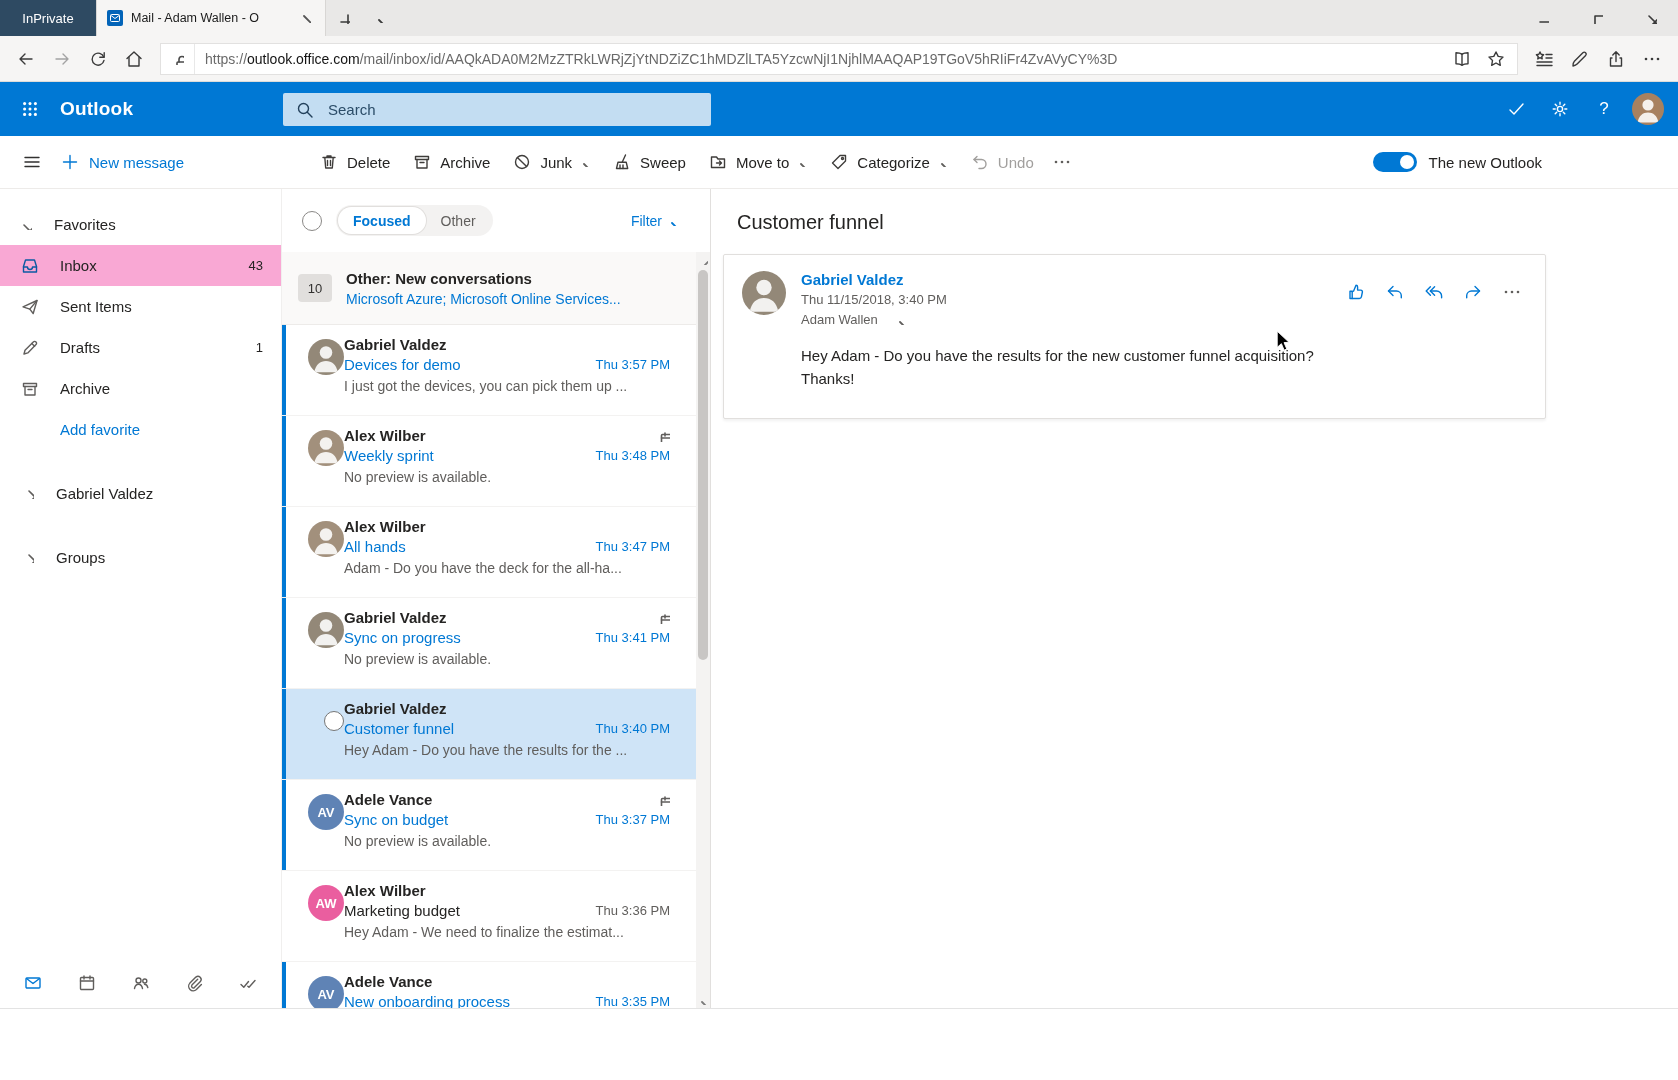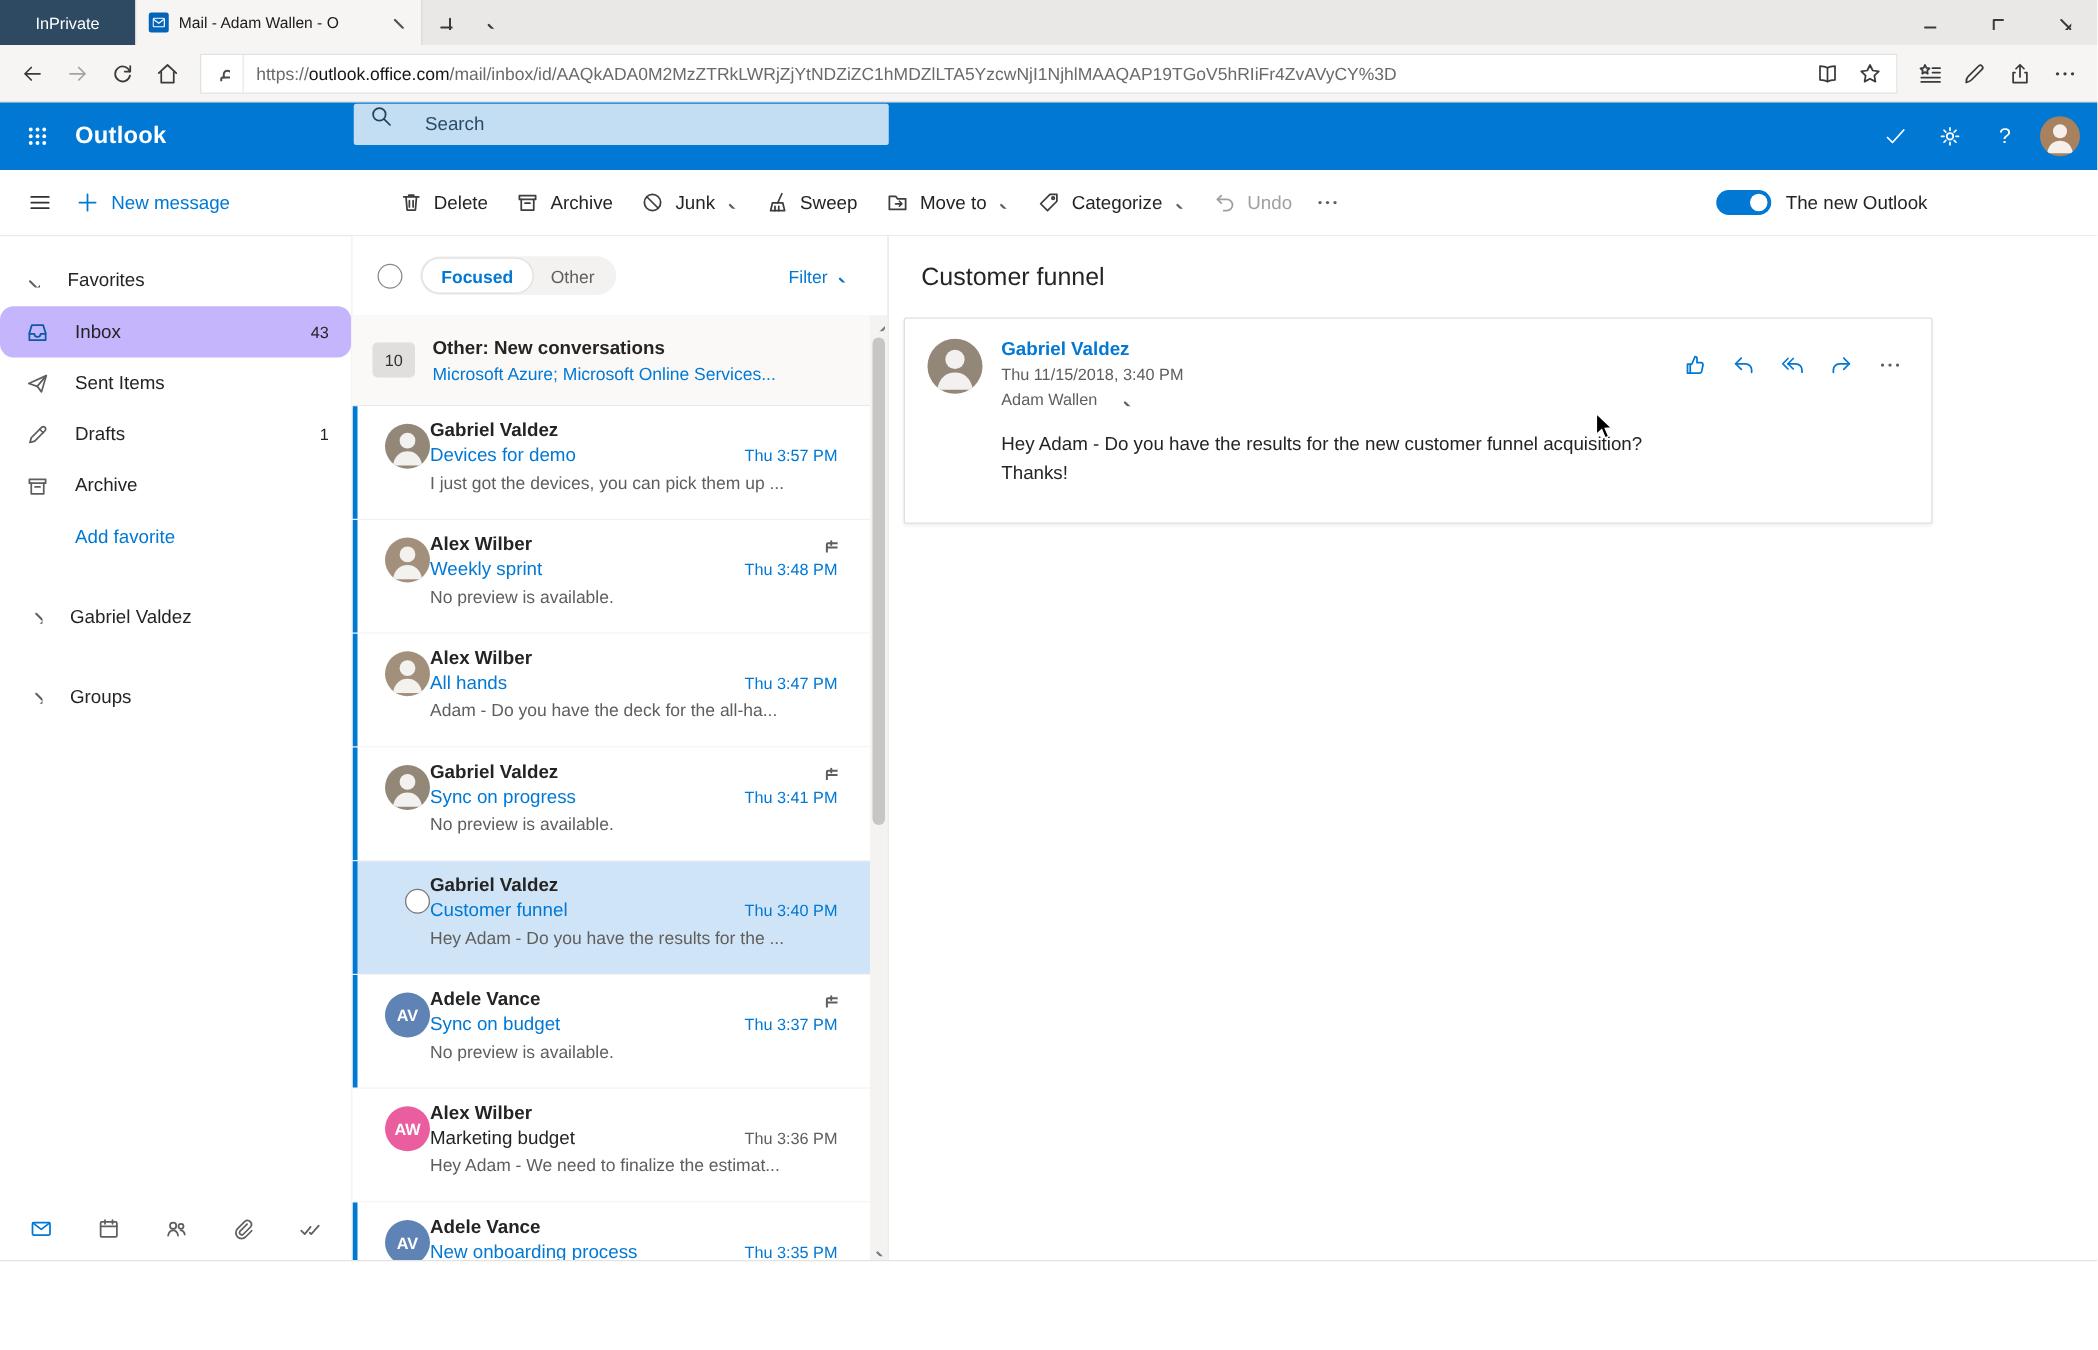--- a/index.html
+++ b/index.html
@@ -5,21 +5,21 @@
   * { margin:0; padding:0; box-sizing:border-box; }
   html,body { width:1678px; height:1080px; background:#ffffff; font-family:"Liberation Sans", sans-serif; overflow:hidden; }
   .window { width:1678px; height:1009px; display:flex; flex-direction:column; background:#fff; border-bottom:1px solid #e3e3e3; position:relative; }
 
   svg.ic { width:20px; height:20px; stroke:currentColor; fill:none; stroke-width:1.4; stroke-linecap:round; stroke-linejoin:round; display:block; }
   svg.ic.sm { width:12px; height:12px; stroke-width:1.6; }
   svg.ic.xs { width:10px; height:10px; stroke-width:1.8; }
 
   
   .tabstrip { height:36px; background:#e9e8e7; display:flex; align-items:stretch; flex:0 0 auto; }
-  .inprivate { width:108px; background:#2e4a62; color:#fff; font-size:13px; display:flex; align-items:center; justify-content:center; }
+  .inprivate { width:96px; background:#2e4a62; color:#fff; font-size:13px; display:flex; align-items:center; justify-content:center; }
   .tab { width:230px; background:#f6f5f4; border-right:1px solid #d8d6d4; border-left:1px solid #d8d6d4; display:flex; align-items:center; gap:8px; padding:0 10px; }
   .favicon { width:16px; height:16px; border-radius:2px; background:#0364b8; display:flex; align-items:center; justify-content:center; flex:0 0 auto; }
   .tab-title { flex:1; font-size:12.5px; color:#1b1b1b; white-space:nowrap; overflow:hidden; }
   .tab-close { color:#555; font-size:13px; padding:2px 4px; }
   .strip-btn { width:36px; display:flex; align-items:center; justify-content:center; color:#3a3a3a; }
   .wincontrols { margin-left:auto; display:flex; }
   .winbtn { width:54px; display:flex; align-items:center; justify-content:center; color:#3a3a3a; }
 
   
   .navbar { height:46px; background:#f6f5f4; border-bottom:1px solid #dddcda; display:flex; align-items:center; padding:0 8px; flex:0 0 auto; }
@@ -29,21 +29,21 @@
   .lock-chip { width:34px; height:100%; border-right:1px solid #e8e8e8; display:flex; align-items:center; justify-content:center; color:#4a4a4a; }
   .url { flex:1; padding:0 10px; font-size:14px; color:#6a6a6a; white-space:nowrap; overflow:hidden; }
   .url .domain { color:#141414; }
   .addr-icons { display:flex; align-items:center; padding-right:4px; color:#3a3a3a; }
   .addr-icons .nav-btn { width:34px; }
 
   
   .o-header { height:54px; background:#0078d4; display:flex; align-items:center; padding:0 10px; position:relative; flex:0 0 auto; }
   .waffle { width:40px; height:40px; display:flex; align-items:center; justify-content:center; color:#fff; }
   .brand { color:#fff; font-size:19px; font-weight:700; margin-left:10px; letter-spacing:.2px; }
-  .searchbox { position:absolute; left:283px; top:1px; width:428px; height:33px; background:#c3ddf2; border-radius:2px; display:flex; padding:0 12px; gap:25px; color:#23415c; }
+  .searchbox { position:absolute; left:283px; top:11px; width:428px; height:33px; background:#c3ddf2; border-radius:2px; display:flex; align-items:center; padding:0 12px; gap:13px; color:#23415c; }
   .searchbox input { flex:1; border:0; background:transparent; outline:none; font-size:15px; color:#1e3a52; font-family:inherit; }
   .searchbox input::placeholder { color:#2b4c68; opacity:1; }
   .h-icons { margin-left:auto; display:flex; align-items:center; gap:4px; }
   .h-btn { width:40px; height:40px; display:flex; align-items:center; justify-content:center; color:#fff; font-size:17px; }
   .avatar-top { width:32px; height:32px; border-radius:50%; overflow:hidden; background:#a8815f; position:relative; }
 
   .silhouette { position:absolute; inset:0; }
 
   
   .cmdbar { height:53px; background:#fff; border-bottom:1px solid #edebe9; display:flex; align-items:center; padding:0 14px; position:relative; flex:0 0 auto; }
@@ -62,21 +62,21 @@
 
   
   .content { flex:1; display:flex; min-height:0; }
 
   
   .sidebar { width:281px; background:#fff; display:flex; flex-direction:column; flex:0 0 auto; }
   .fav-header { margin-top:14px; height:42px; display:flex; align-items:center; padding:0 16px 0 20px; gap:22px; font-size:15px; color:#252423; }
   .fav-header .chev { color:#605e5c; }
   .side-item { height:41px; display:flex; align-items:center; padding:0 18px 0 20px; gap:20px; font-size:15px; color:#252423; }
   .side-item .s-ic { color:#605e5c; width:20px; display:flex; }
-  .side-item.selected { background:#c4b5fd;border-radius:11px; }
+  .side-item.selected { background:#f9a8d4; }
   .side-item.selected .s-ic { color:#0b5aa2; }
   .side-item .s-label { flex:1; white-space:nowrap; overflow:hidden; }
   .side-item .s-count { font-size:13px; color:#252423; }
   .side-item.add-fav { padding-left:60px; color:#0078d4; }
   .side-section { height:42px; margin-top:22px; display:flex; align-items:center; padding:0 16px 0 22px; gap:22px; font-size:15px; color:#252423; }
   .side-section .chev { color:#605e5c; }
   .side-bottom { margin-top:auto; height:50px; display:flex; align-items:center; justify-content:space-between; padding:0 18px; }
   .sb-ic { width:30px; height:30px; display:flex; align-items:center; justify-content:center; color:#605e5c; }
   .sb-ic.active { color:#0078d4; }
 

